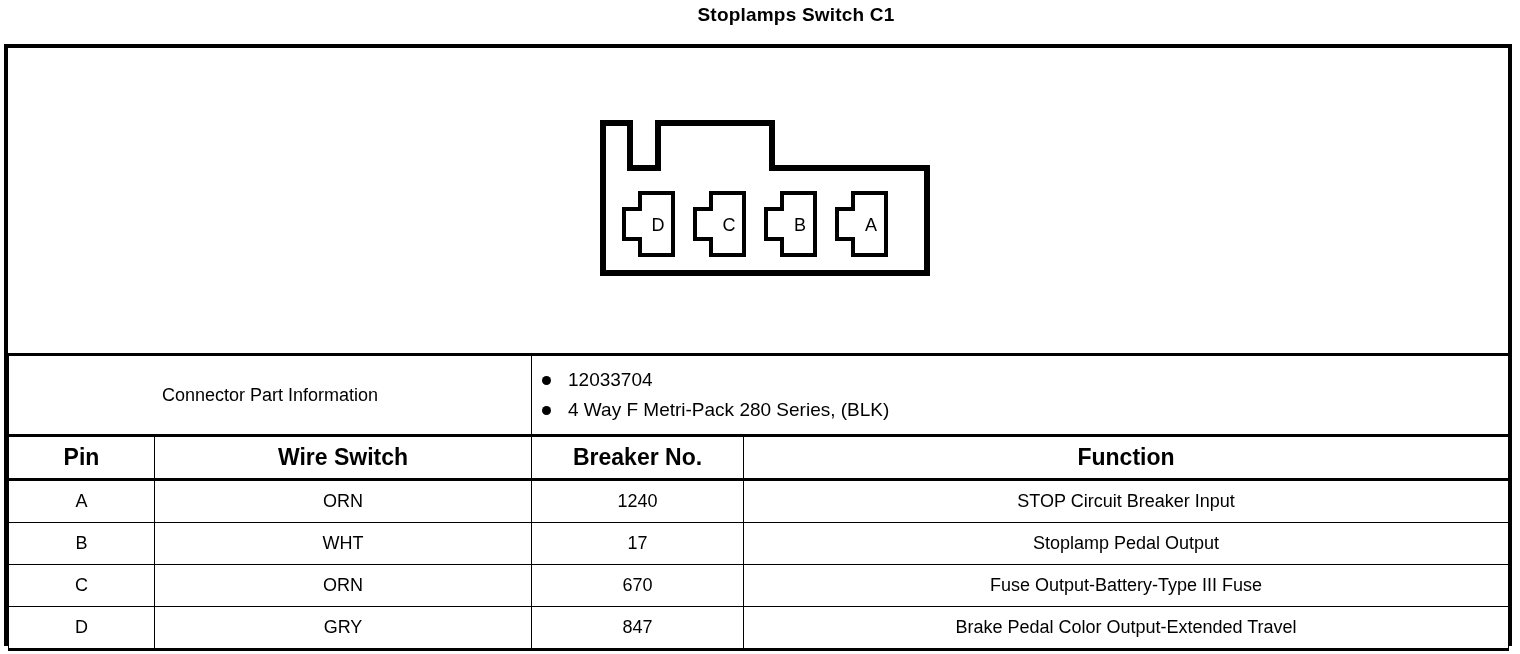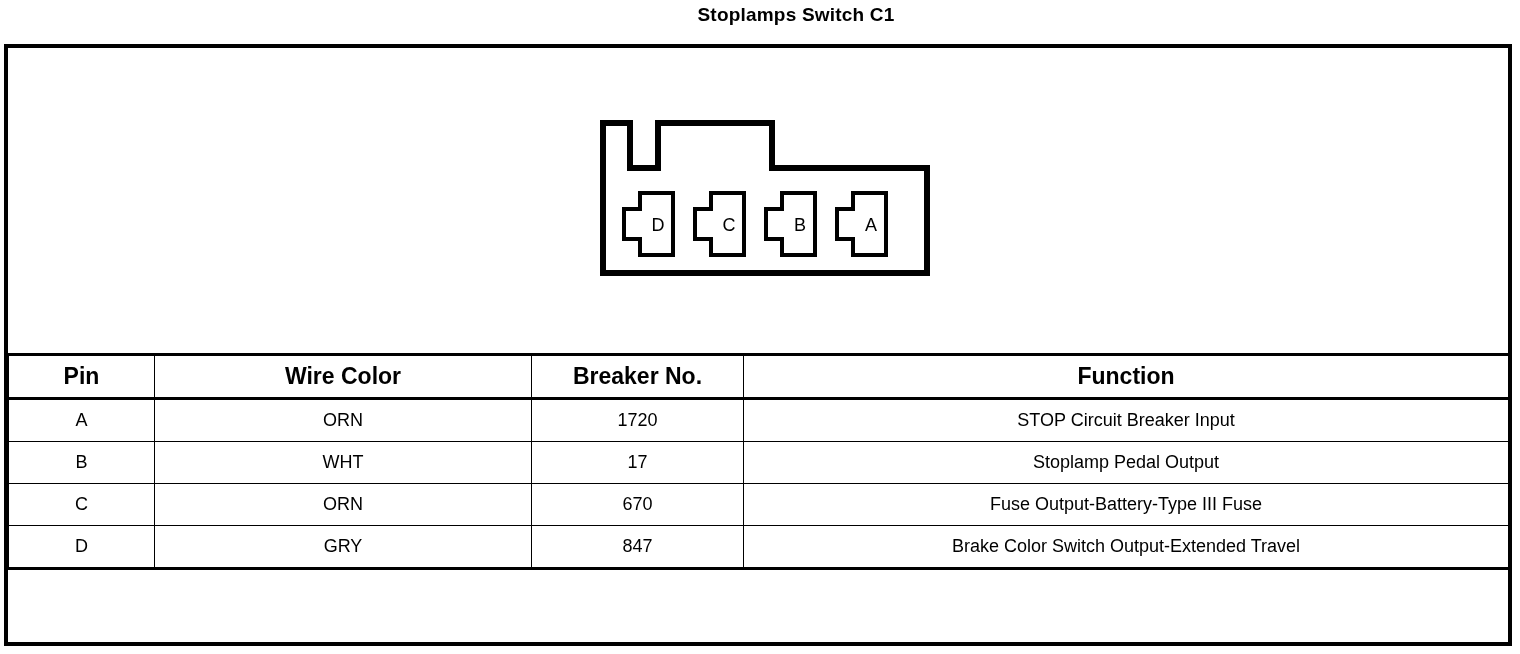--- a/index.html
+++ b/index.html
@@ -214,32 +214,47 @@
 
     <table class="data-table">
       <colgroup>
         <col class="col-pin">
         <col class="col-wire">
         <col class="col-circuit">
         <col class="col-func">
       </colgroup>
       <tbody>
 
+        <tr class="cpi-row">
+          <td class="cpi-label" colspan="2">Connector Part Information</td>
+          <td class="cpi-list" colspan="2">
+            <ul>
+              <li>
+                <span class="bullet"></span>
+                <span>12033704</span>
+              </li>
+              <li>
+                <span class="bullet"></span>
+                <span>4 Way F Metri-Pack 280 Series, (BLK)</span>
+              </li>
+            </ul>
+          </td>
+        </tr>
 
         <tr class="head-row">
           <th>Pin</th>
-          <th>Wire Color</th>
+          <th>Wire Switch</th>
           <th>Breaker No.</th>
           <th class="func-head">Function</th>
         </tr>
 
         <tr class="body-row">
           <td class="cell-center">A</td>
           <td class="cell-center">ORN</td>
-          <td class="cell-center">1720</td>
+          <td class="cell-center">1240</td>
           <td class="cell-left">STOP Circuit Breaker Input</td>
         </tr>
 
         <tr class="body-row">
           <td class="cell-center">B</td>
           <td class="cell-center">WHT</td>
           <td class="cell-center">17</td>
           <td class="cell-left">Stoplamp Pedal Output</td>
         </tr>
 
@@ -247,20 +262,20 @@
           <td class="cell-center">C</td>
           <td class="cell-center">ORN</td>
           <td class="cell-center">670</td>
           <td class="cell-left">Fuse Output-Battery-Type III Fuse</td>
         </tr>
 
         <tr class="body-row last">
           <td class="cell-center">D</td>
           <td class="cell-center">GRY</td>
           <td class="cell-center">847</td>
-          <td class="cell-left">Brake Color Switch Output-Extended Travel</td>
+          <td class="cell-left">Brake Pedal Color Output-Extended Travel</td>
         </tr>
 
       </tbody>
     </table>
 
   </div>
 </div>
 
 </body></html>

